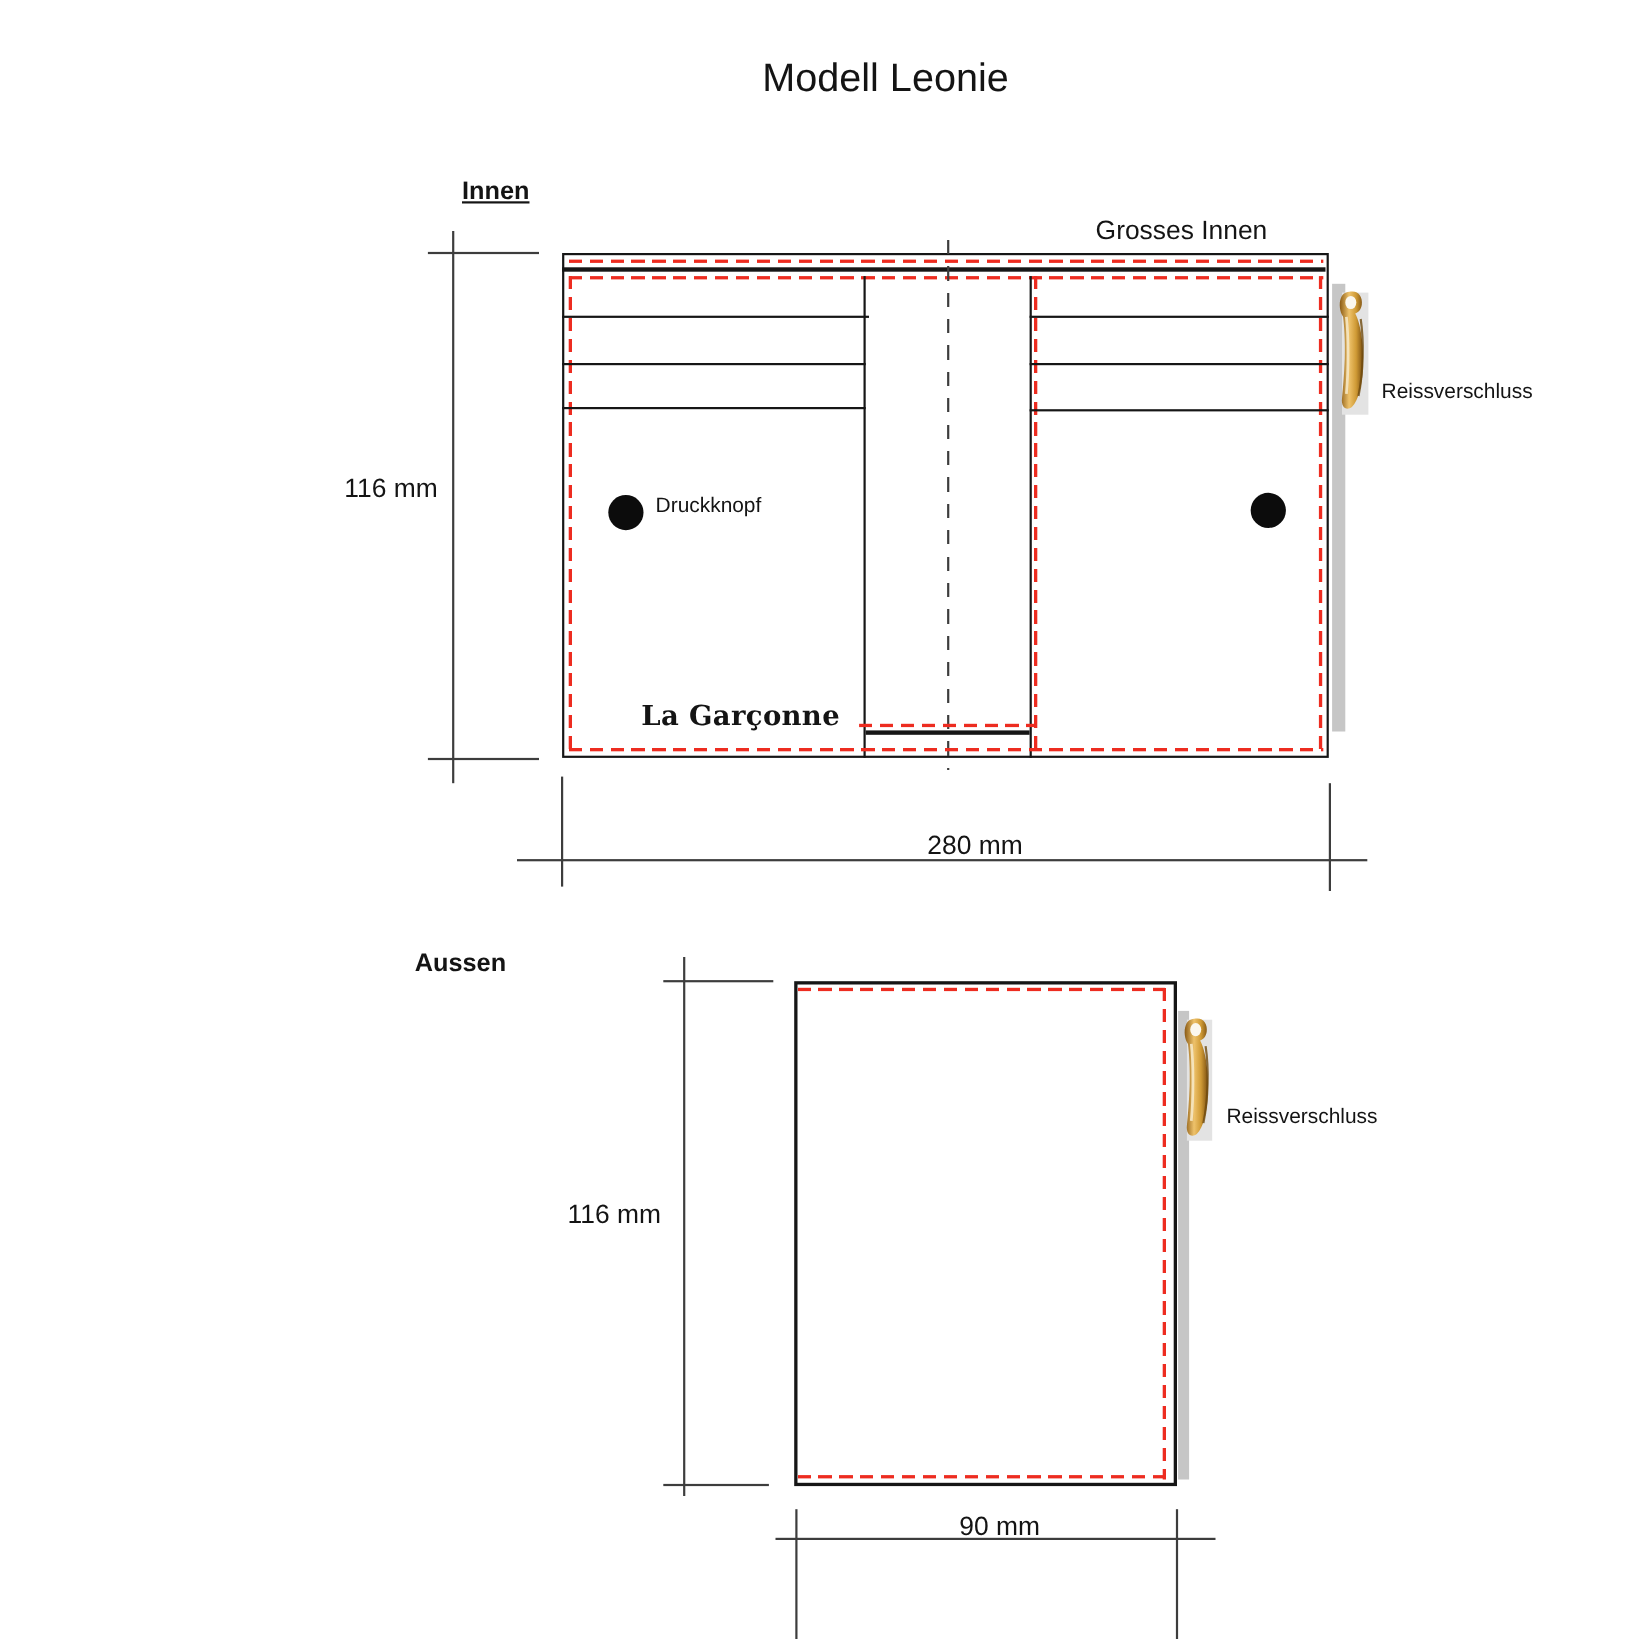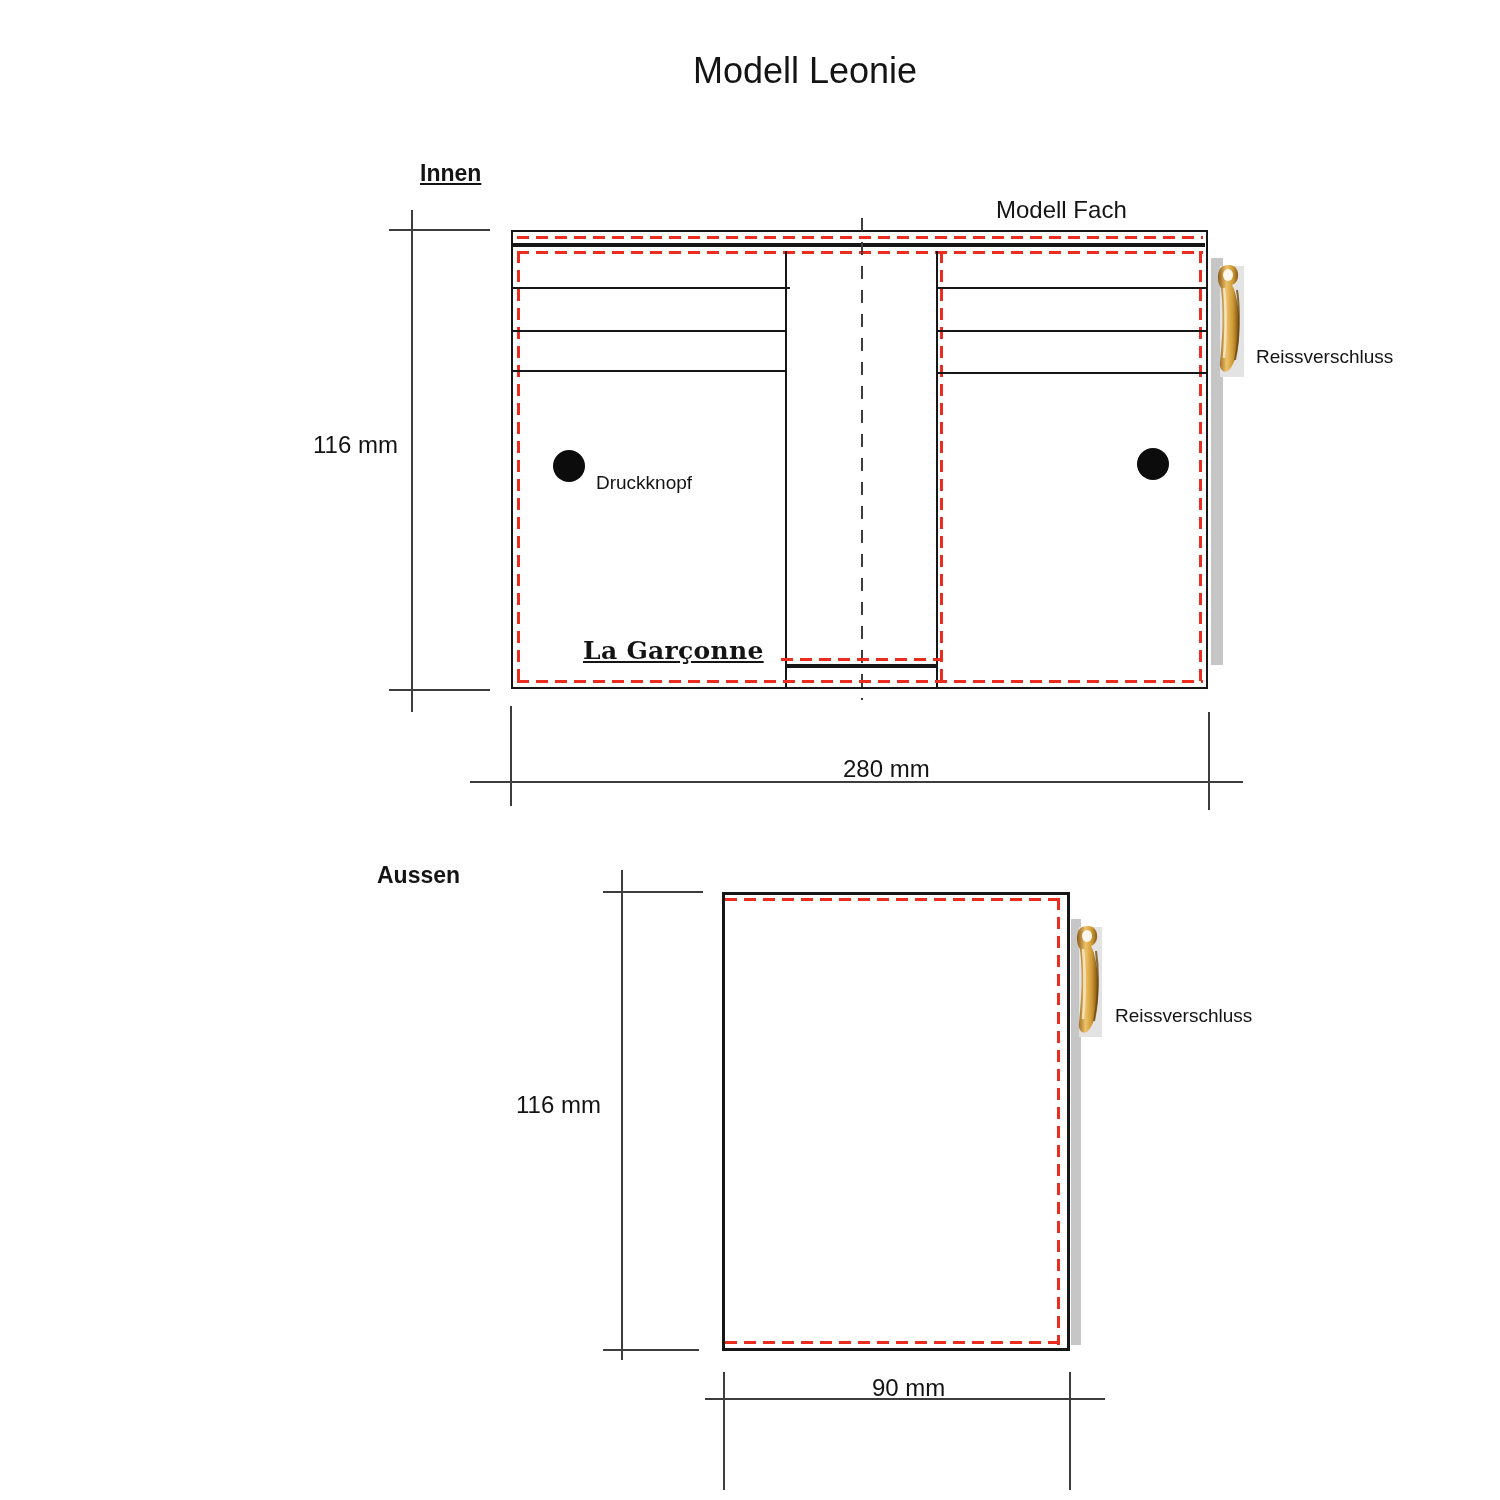--- a/index.html
+++ b/index.html
@@ -36,21 +36,21 @@
 <body>
 
 <div id="canvas">
 
   <div class="txt title" style="left:805px; top:50px;">Modell Leonie</div>
 
   <section class="grp">
 
     <div class="txt seclabel" style="left:420px; top:160px;text-decoration:underline;">Innen</div>
 
-    <div class="txt pocket" style="left:996px; top:196px;">Modell Fach</div>
+    <div class="txt pocket" style="left:996px; top:196px;">Grosses Innen</div>
 
     <div class="dim" style="left:411px; top:210px; width:2px; height:502px;"></div>
     <div class="dim" style="left:389px; top:229px; width:101px; height:2px;"></div>
     <div class="dim" style="left:389px; top:689px; width:101px; height:2px;"></div>
     <div class="txt dimtxt" style="left:313px; top:431px;">116 mm</div>
 
     <div class="rect" style="left:511px; top:230px; width:697px; height:459px;"></div>
 
     <div class="rdh" style="left:517px; top:236px; width:686px;"></div>
     <div class="ln" style="left:511px; top:243px; width:694px; height:4px;"></div>
@@ -72,23 +72,23 @@
 
     <div class="foldv" style="left:861px; top:218px; height:482px;"></div>
 
     <div class="rdh" style="left:781px; top:658px; width:161px;"></div>
     <div class="ln" style="left:787px; top:664px; width:149px; height:4px;"></div>
 
     <div class="rdh" style="left:517px; top:680px; width:686px;"></div>
 
     <div class="dot" style="left:553px; top:450px;"></div>
     <div class="dot" style="left:1137px; top:448px;"></div>
-    <div class="txt note" style="left:596px; top:472px;">Druckknopf</div>
+    <div class="txt note" style="left:596px; top:449px;">Druckknopf</div>
 
-    <div class="txt brand" style="left:583px; top:637px;text-decoration:underline;">La Garçonne</div>
+    <div class="txt brand" style="left:583px; top:637px;">La Garçonne</div>
 
     <div class="tape" style="left:1211px; top:258px; width:12px; height:407px;"></div>
     <div class="backdrop" style="left:1220px; top:266px; width:24px; height:111px;"></div>
     <svg class="pull" style="left:1213px; top:262px;" width="30" height="114" viewBox="0 0 30 114">
       <defs>
         <linearGradient id="zg1" x1="0" y1="0" x2="1" y2="0">
           <stop offset="0" stop-color="#8a5a14"></stop>
           <stop offset="0.4" stop-color="#eec26b"></stop>
           <stop offset="0.7" stop-color="#cf9a35"></stop>
           <stop offset="1" stop-color="#7a4e10"></stop>

